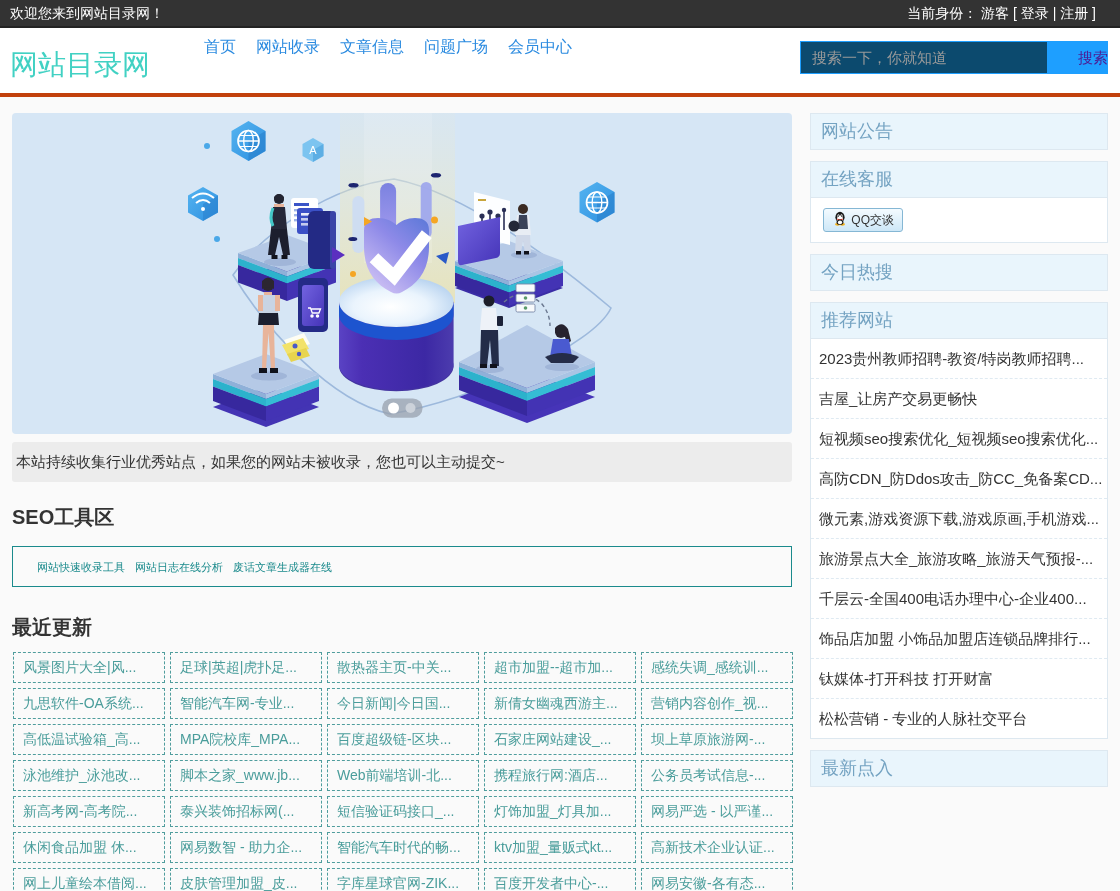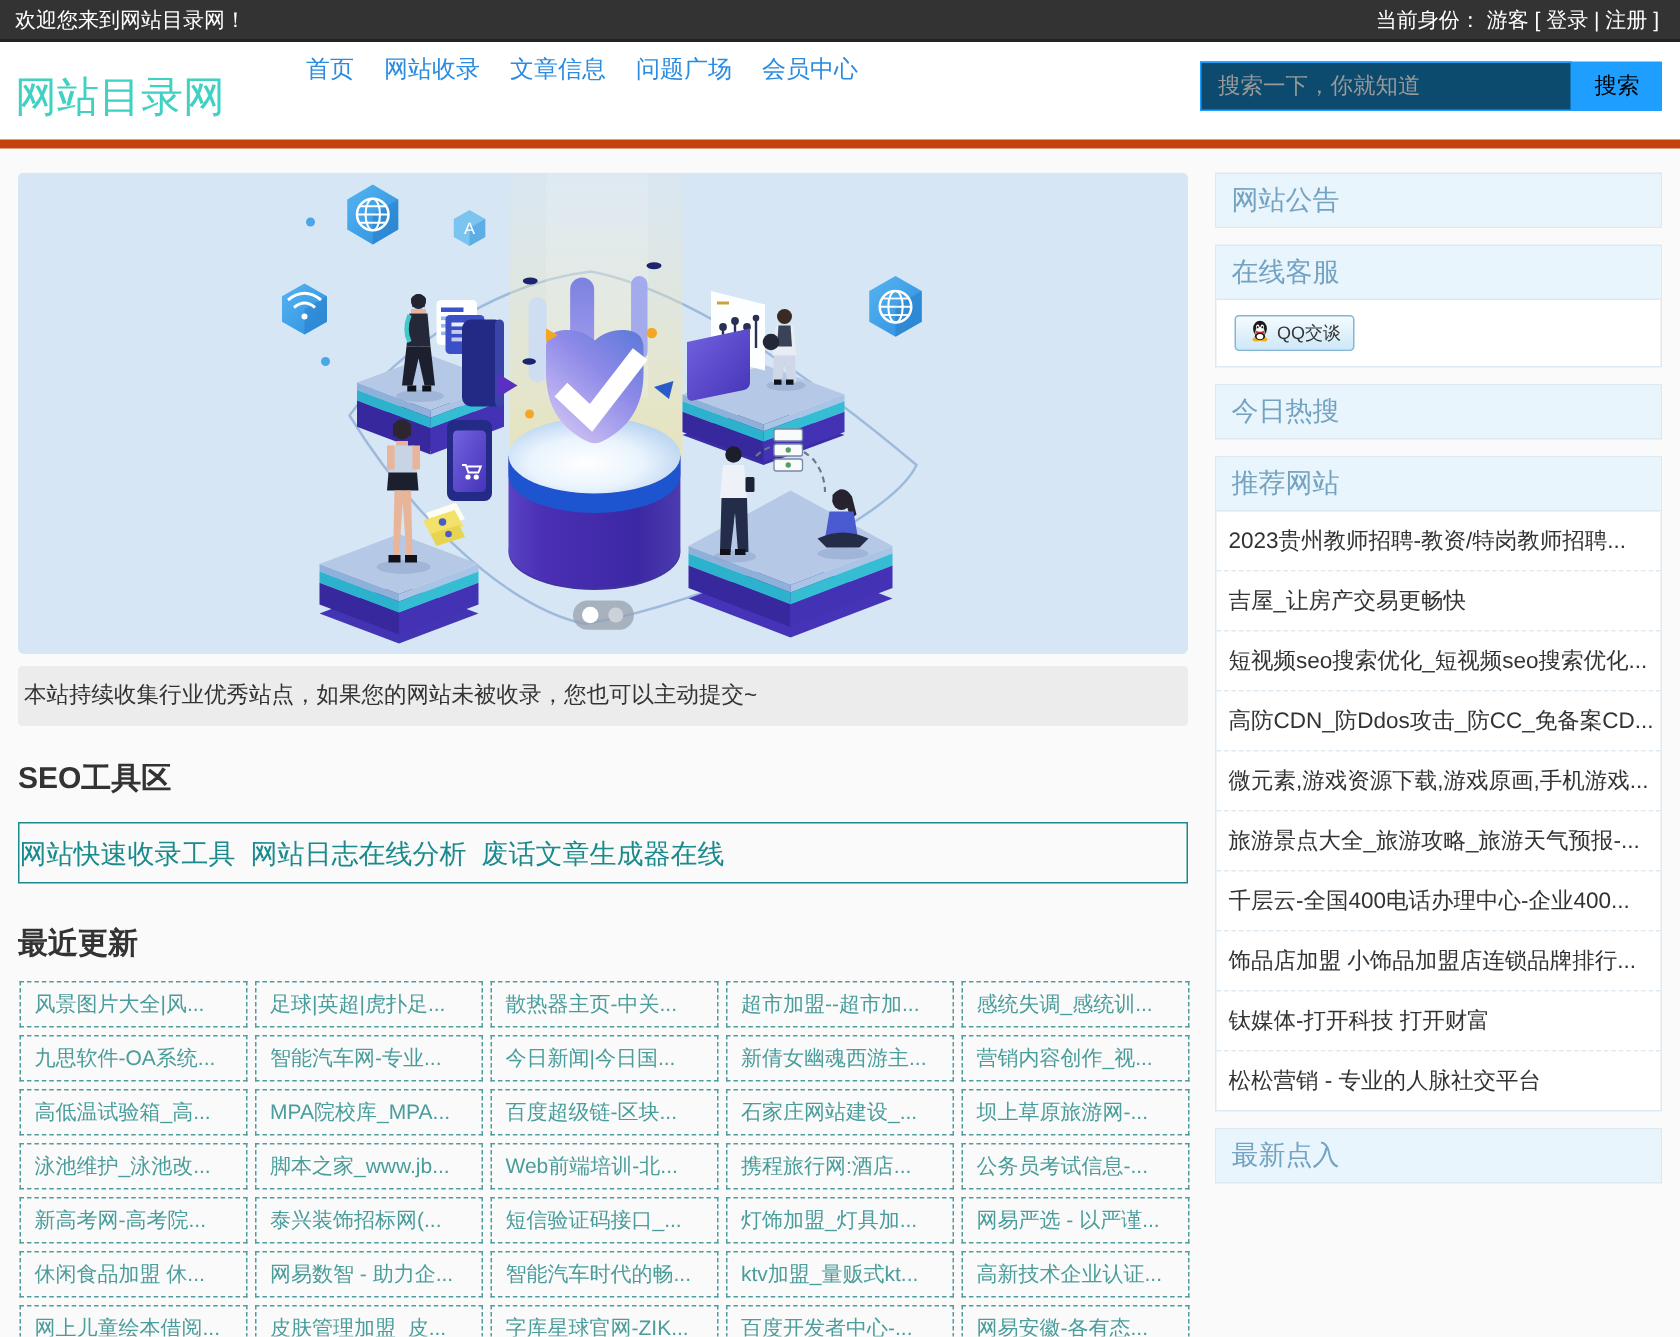--- a/index.html
+++ b/index.html
@@ -4,39 +4,39 @@
 <title>网站目录网</title>
 <style>
 *{margin:0;padding:0;box-sizing:content-box}
 body{font-family:"Liberation Sans",sans-serif;background:#fafafa;color:#333}
 #page{width:1120px;height:891px;overflow:hidden;position:relative}
 a{text-decoration:none}
 ul{list-style:none}
 
 .topbar{height:26px;background:#333;border-bottom:2px solid #232323;color:#fff;font-size:14px;line-height:26px}
 .topbar .l{float:left;margin-left:10px}
-.topbar .r{float:right;margin-right:14px}
-
-.header{height:65px;background:#fff;border-bottom:6px solid #c2410c;position:relative}
+.topbar .r{float:right;margin-right:24px}
+
+.header{height:65px;background:#fff;border-bottom:4px solid #c2410c;position:relative}
 .logo{position:absolute;left:10px;top:23px;font-size:28px;line-height:28px;color:#41d1c3;letter-spacing:0}
 .nav{position:absolute;left:204px;top:10px}
 .nav li{float:left;margin-right:20px;font-size:16px;line-height:17px;color:#2b8be0}
 .search{position:absolute;right:12px;top:13px;height:33px}
 .searchbox{float:left;width:235px;height:31px;border:1px solid #1e9fff;background:#0c4a6e;color:#999;font-size:15px;line-height:31px;padding-left:11px}
-.searchbtn{float:left;width:60px;height:33px;background:#1e9fff;color:#000000;font-size:15px;line-height:33px;text-align:center}
+.searchbtn{float:left;width:60px;height:33px;background:#1e9fff;color:#4c1d95;font-size:15px;line-height:33px;text-align:right}
 
 .container{width:1096px;margin:0 auto;padding-top:16px}
 .main{float:left;width:780px}
 .side{float:right;width:298px}
 
 .banner{width:780px;height:321px;border-radius:4px;overflow:hidden;margin-bottom:8px}
 
 .notice{height:40px;line-height:40px;background:#ececec;border-radius:3px;padding-left:4px;font-size:15px;color:#333}
 .main h2{font-size:20px;line-height:22px;font-weight:700;color:#333;margin:24px 0 0 0}
-.tools{margin-top:18px;height:39px;line-height:41px;border:1px solid #1a8a8c;padding-left:0;font-size:18px}
+.tools{margin-top:18px;height:39px;line-height:41px;border:1px solid #1a8a8c;padding-left:24px;font-size:11px}
 .tools a{color:#1a8a8c;margin-right:10px}
 .h2b{margin-top:29px !important}
 .grid{width:790px;padding:14px 0 0 1px;overflow:hidden}
 .grid li{float:left;width:141px;height:29px;line-height:29px;border:1px dashed #4f9d9d;margin:0 5px 5px 0;padding-left:9px;font-size:14px;color:#4a9d9b;overflow:hidden;white-space:nowrap}
 
 .box{border:1px solid #dde8f0;background:#fff;margin-bottom:11px}
 .box .hd{height:35px;line-height:35px;background:#e9f5fc;color:#74a3c2;font-size:18px;padding-left:10px}
 .box .hd.b{border-bottom:1px solid #dde8f0}
 .stats{padding:0}
 .stats li{line-height:30px;font-size:15px;padding-left:8px;color:#333}

